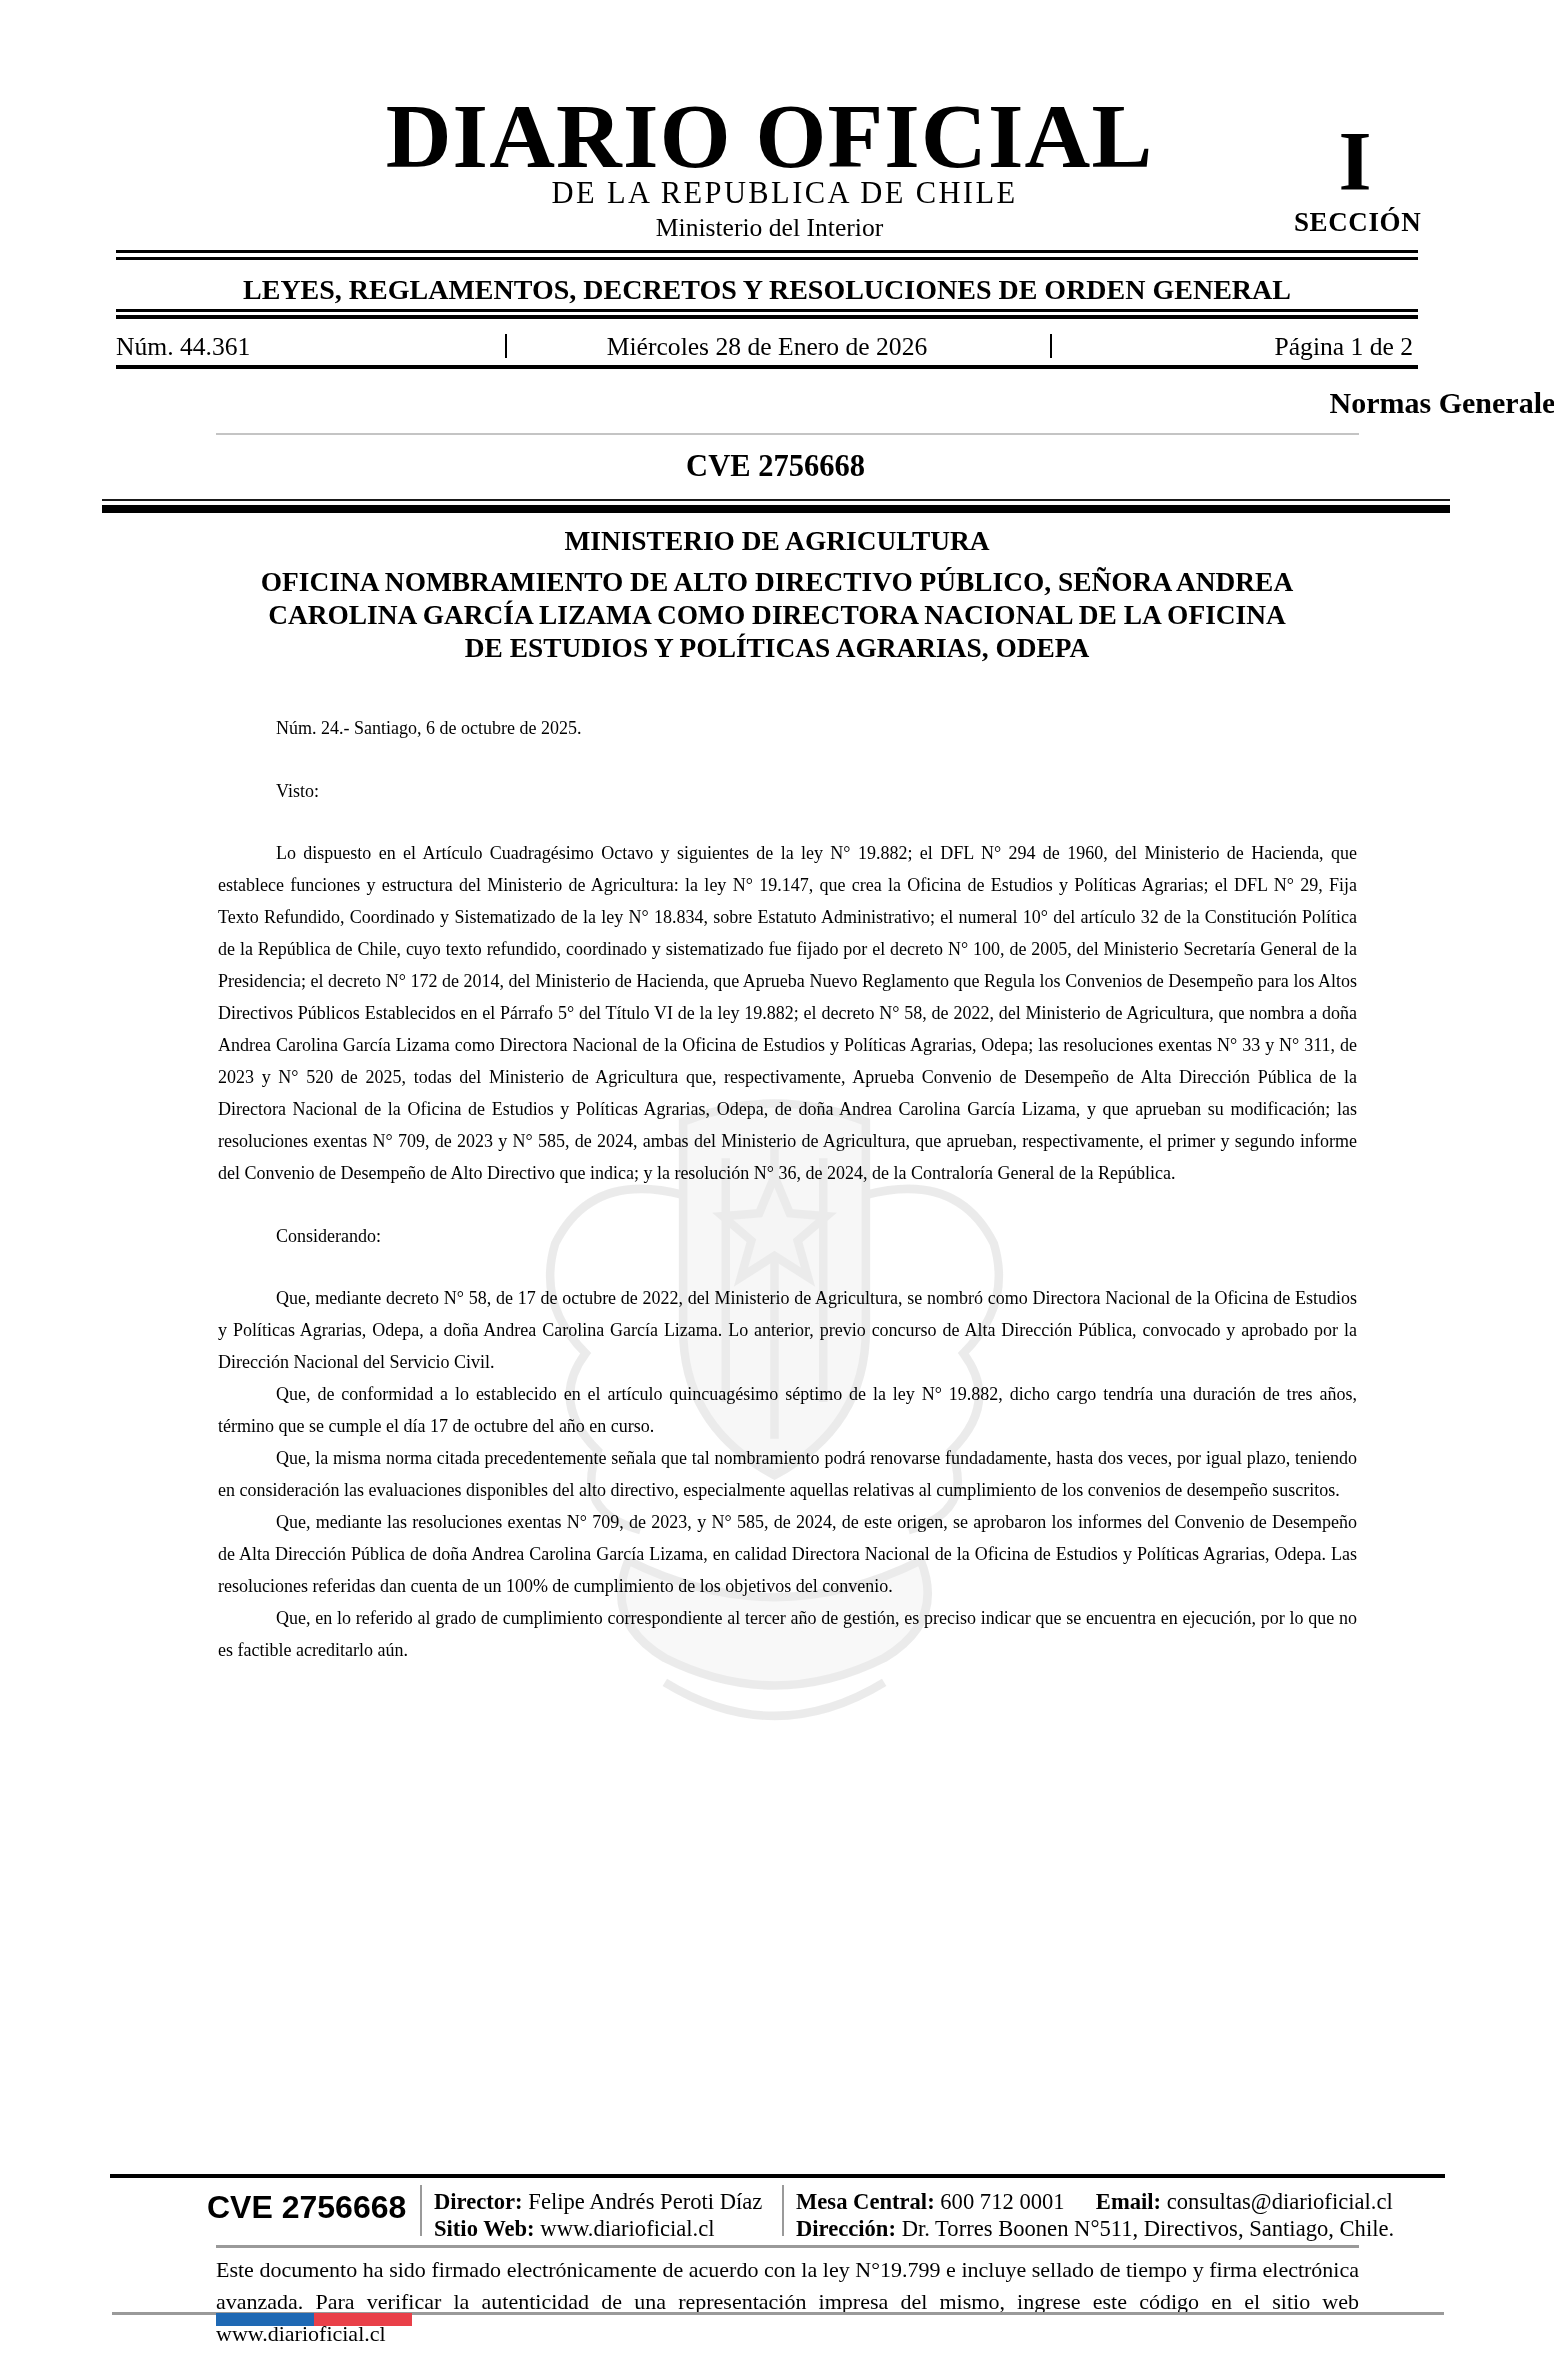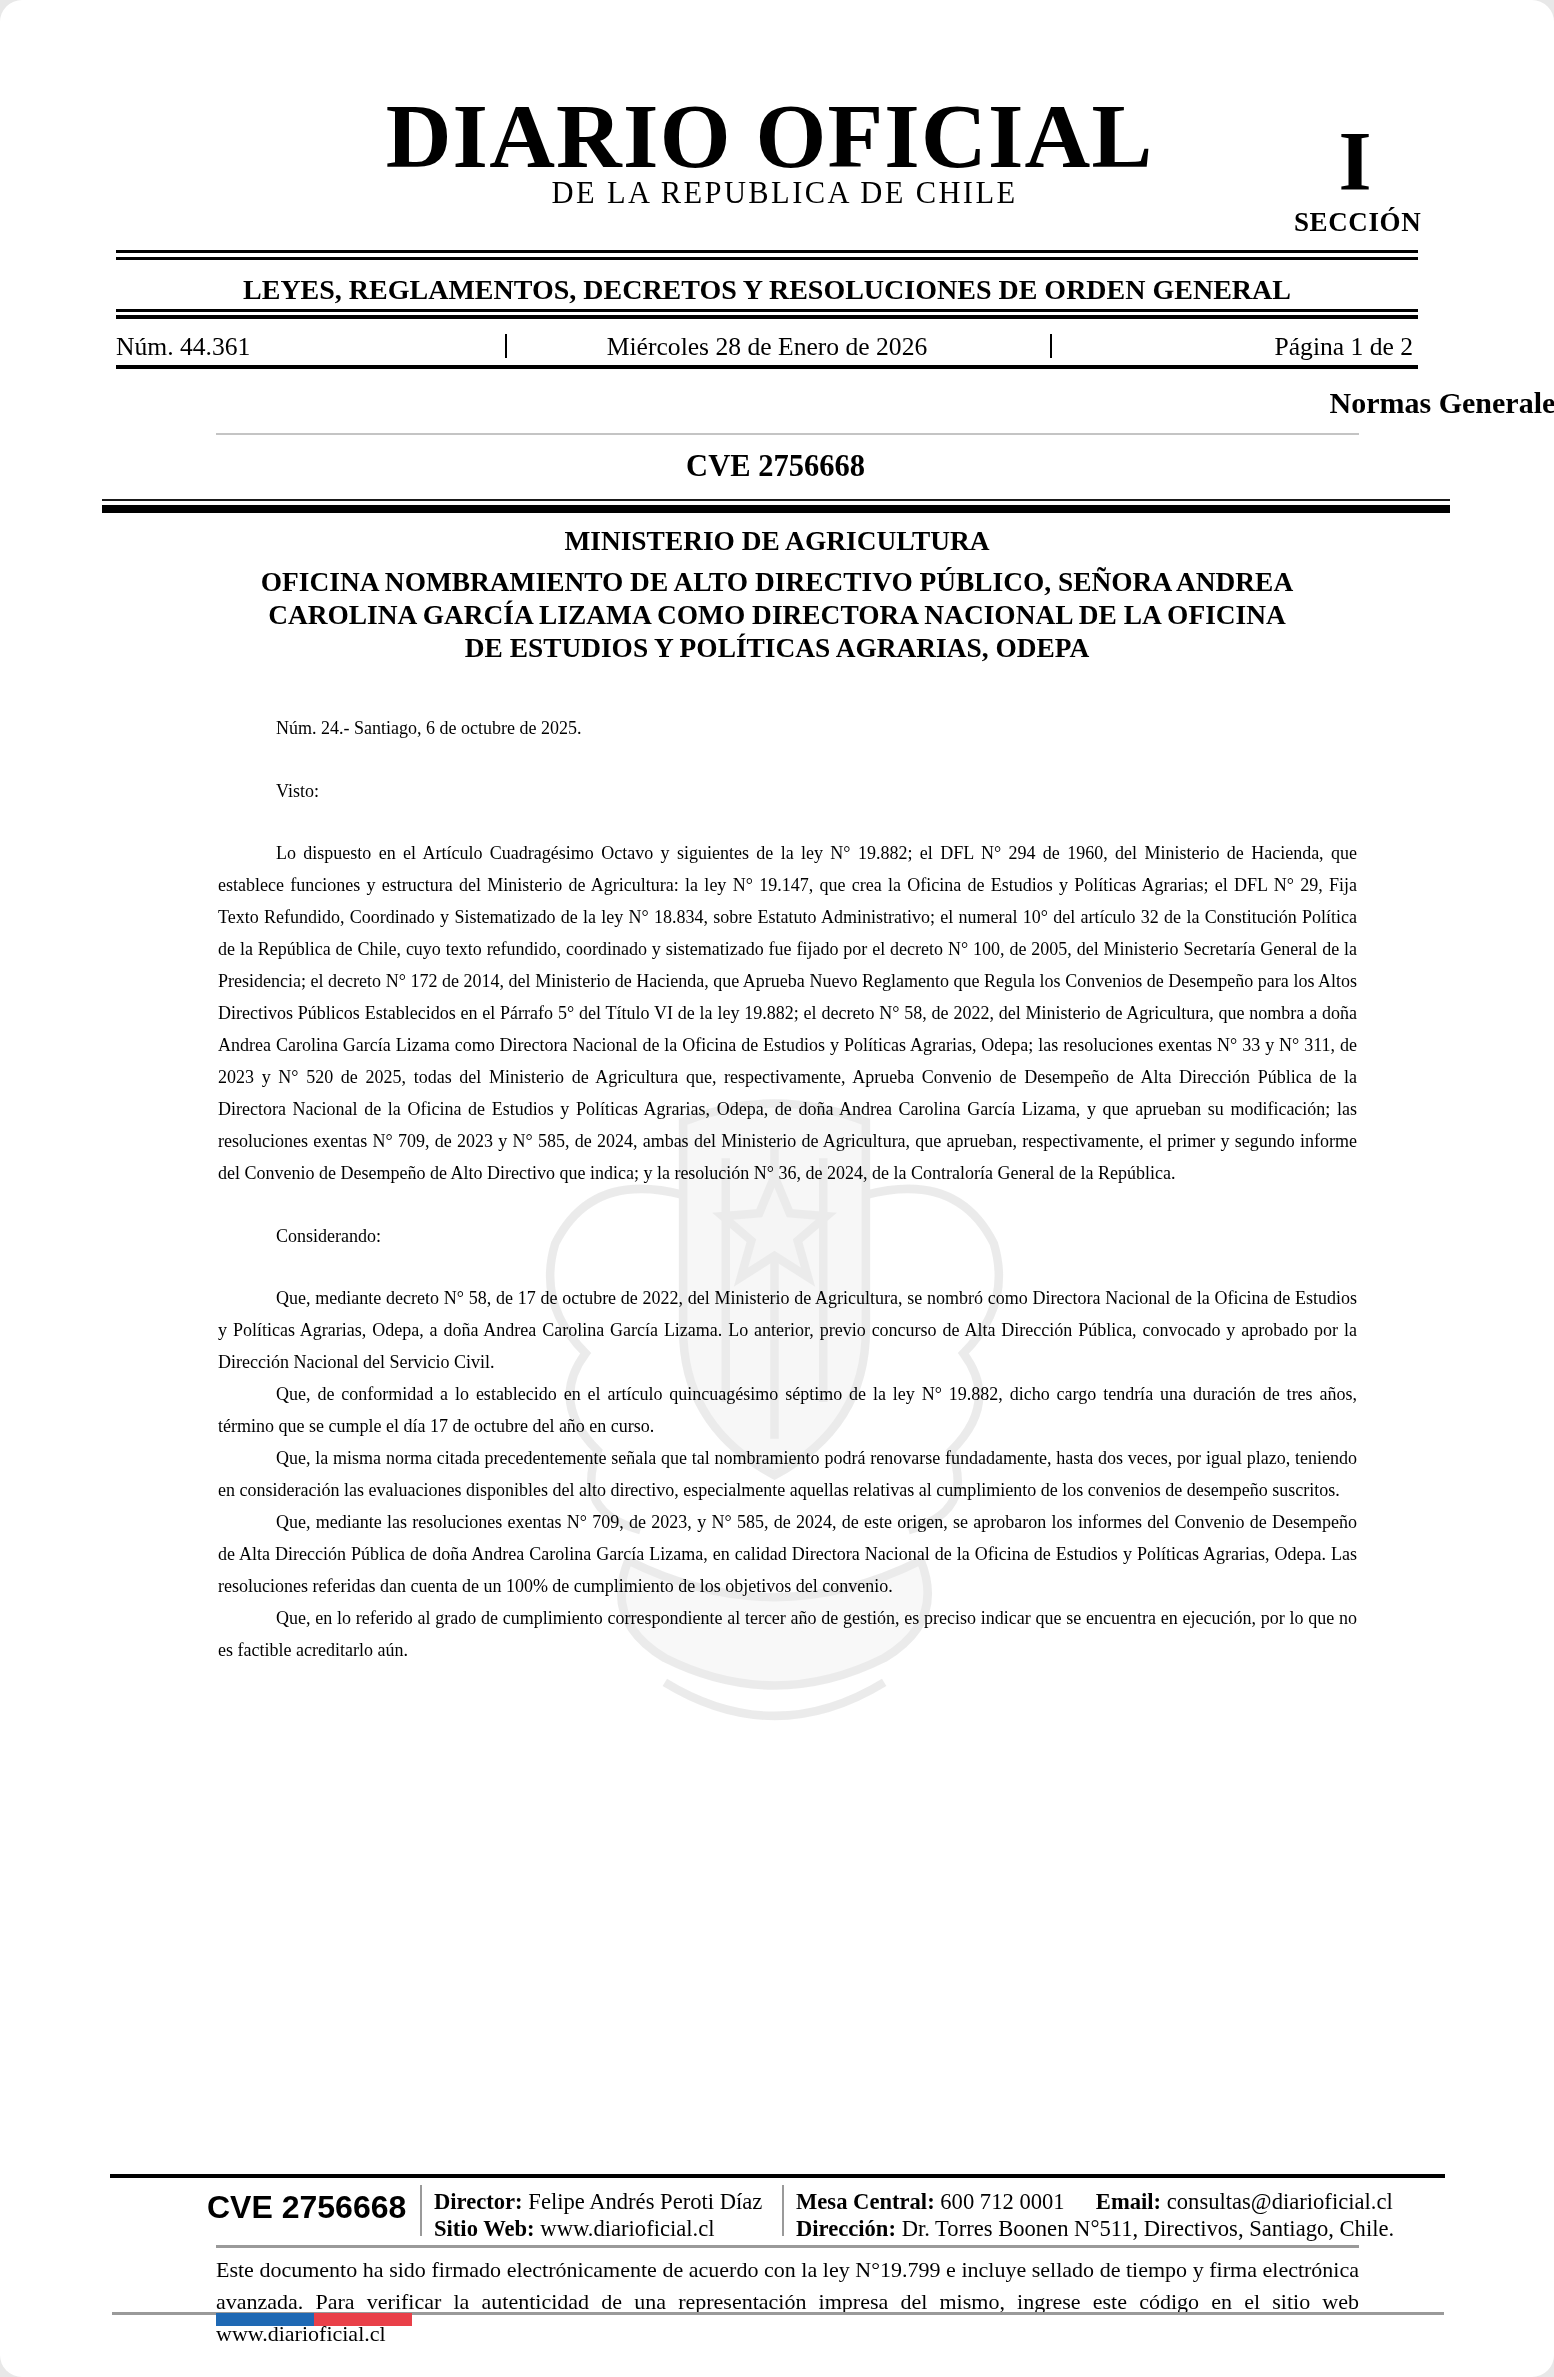--- a/index.html
+++ b/index.html
@@ -1,20 +1,19 @@
 <!DOCTYPE html>
 <html style="font-size:9.8px"><head>
 <meta charset="utf-8">
 <style>
   html,body{margin:0;padding:0;background:#e8e8e8;}
   .page{
     position:relative; width:1554px; height:2377px; background:#ffffff;
     overflow:hidden; font-family:"Liberation Serif", serif; color:#000;
     margin:0 auto;
-    border-radius:22px;
   }
   .abs{position:absolute;}
   
   .masthead-title{
     left:0; width:1539px; top:91px; text-align:center;
     font-size:91px; font-weight:700; letter-spacing:1.2px; line-height:1;
     white-space:nowrap;
   }
   .masthead-subtitle{
     left:0; width:1539px; top:178px; text-align:center;
@@ -85,20 +84,21 @@
   .flag-blue{left:216px; width:98px;}
   .flag-red{left:314px; width:98px;}
 </style>
 </head>
 <body>
 
 <div class="page">
 
   <div class="abs masthead-title">DIARIO OFICIAL</div>
   <div class="abs masthead-subtitle">DE LA REPUBLICA DE CHILE</div>
+  <div class="abs masthead-ministry">Ministerio del Interior</div>
   <div class="abs section-badge">
     <span class="section-numeral">I</span>
     <span class="section-word">SECCIÓN</span>
   </div>
 
   <div class="abs rule ruleA1"></div>
   <div class="abs rule ruleA2"></div>
 
   <div class="abs band-heading">LEYES, REGLAMENTOS, DECRETOS Y RESOLUCIONES DE ORDEN GENERAL</div>
 

